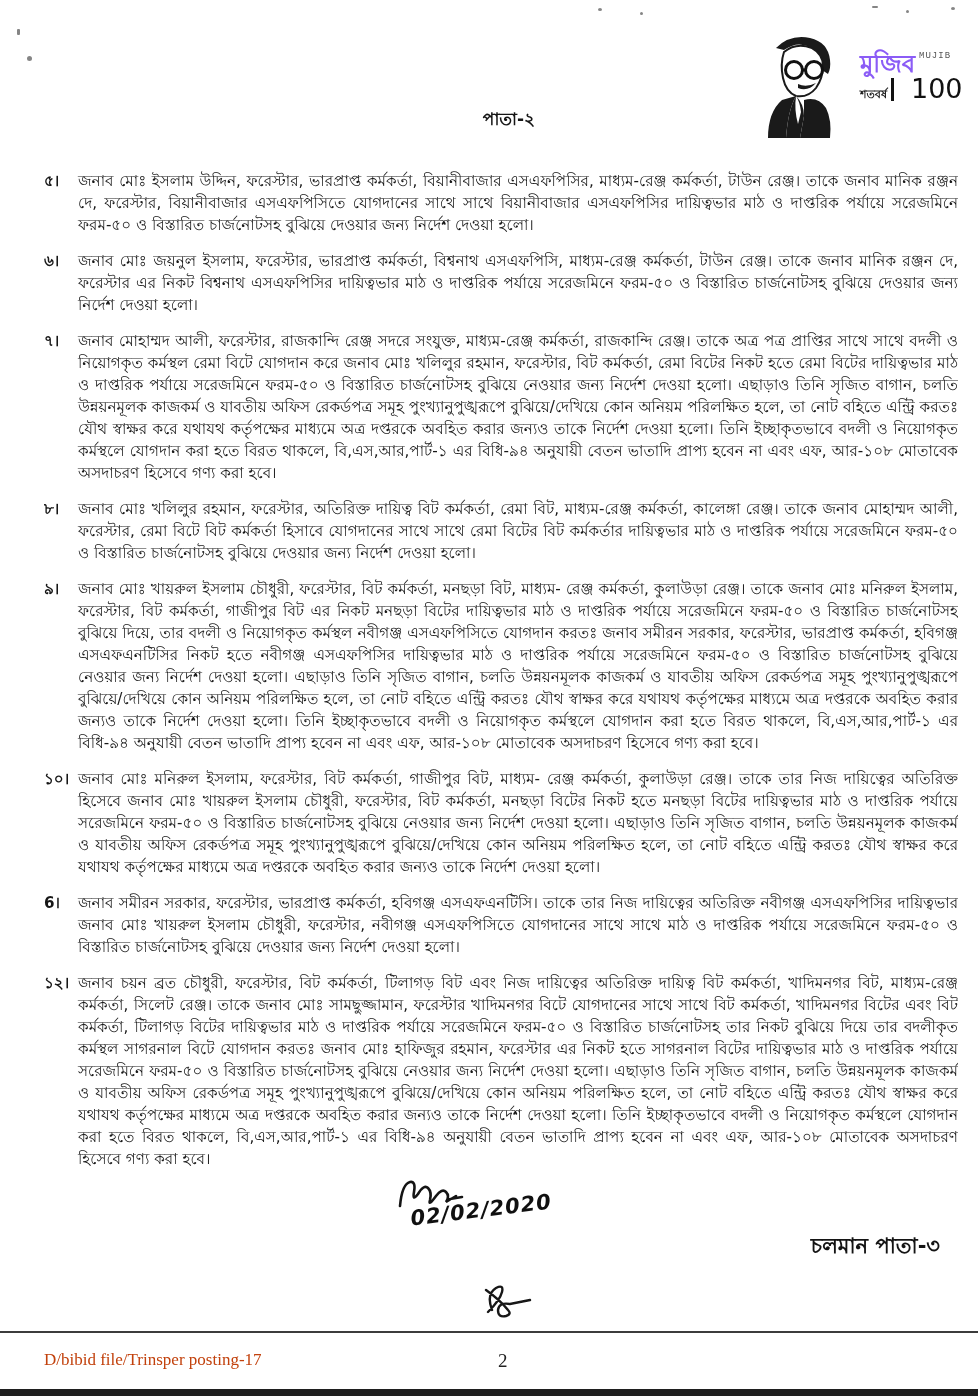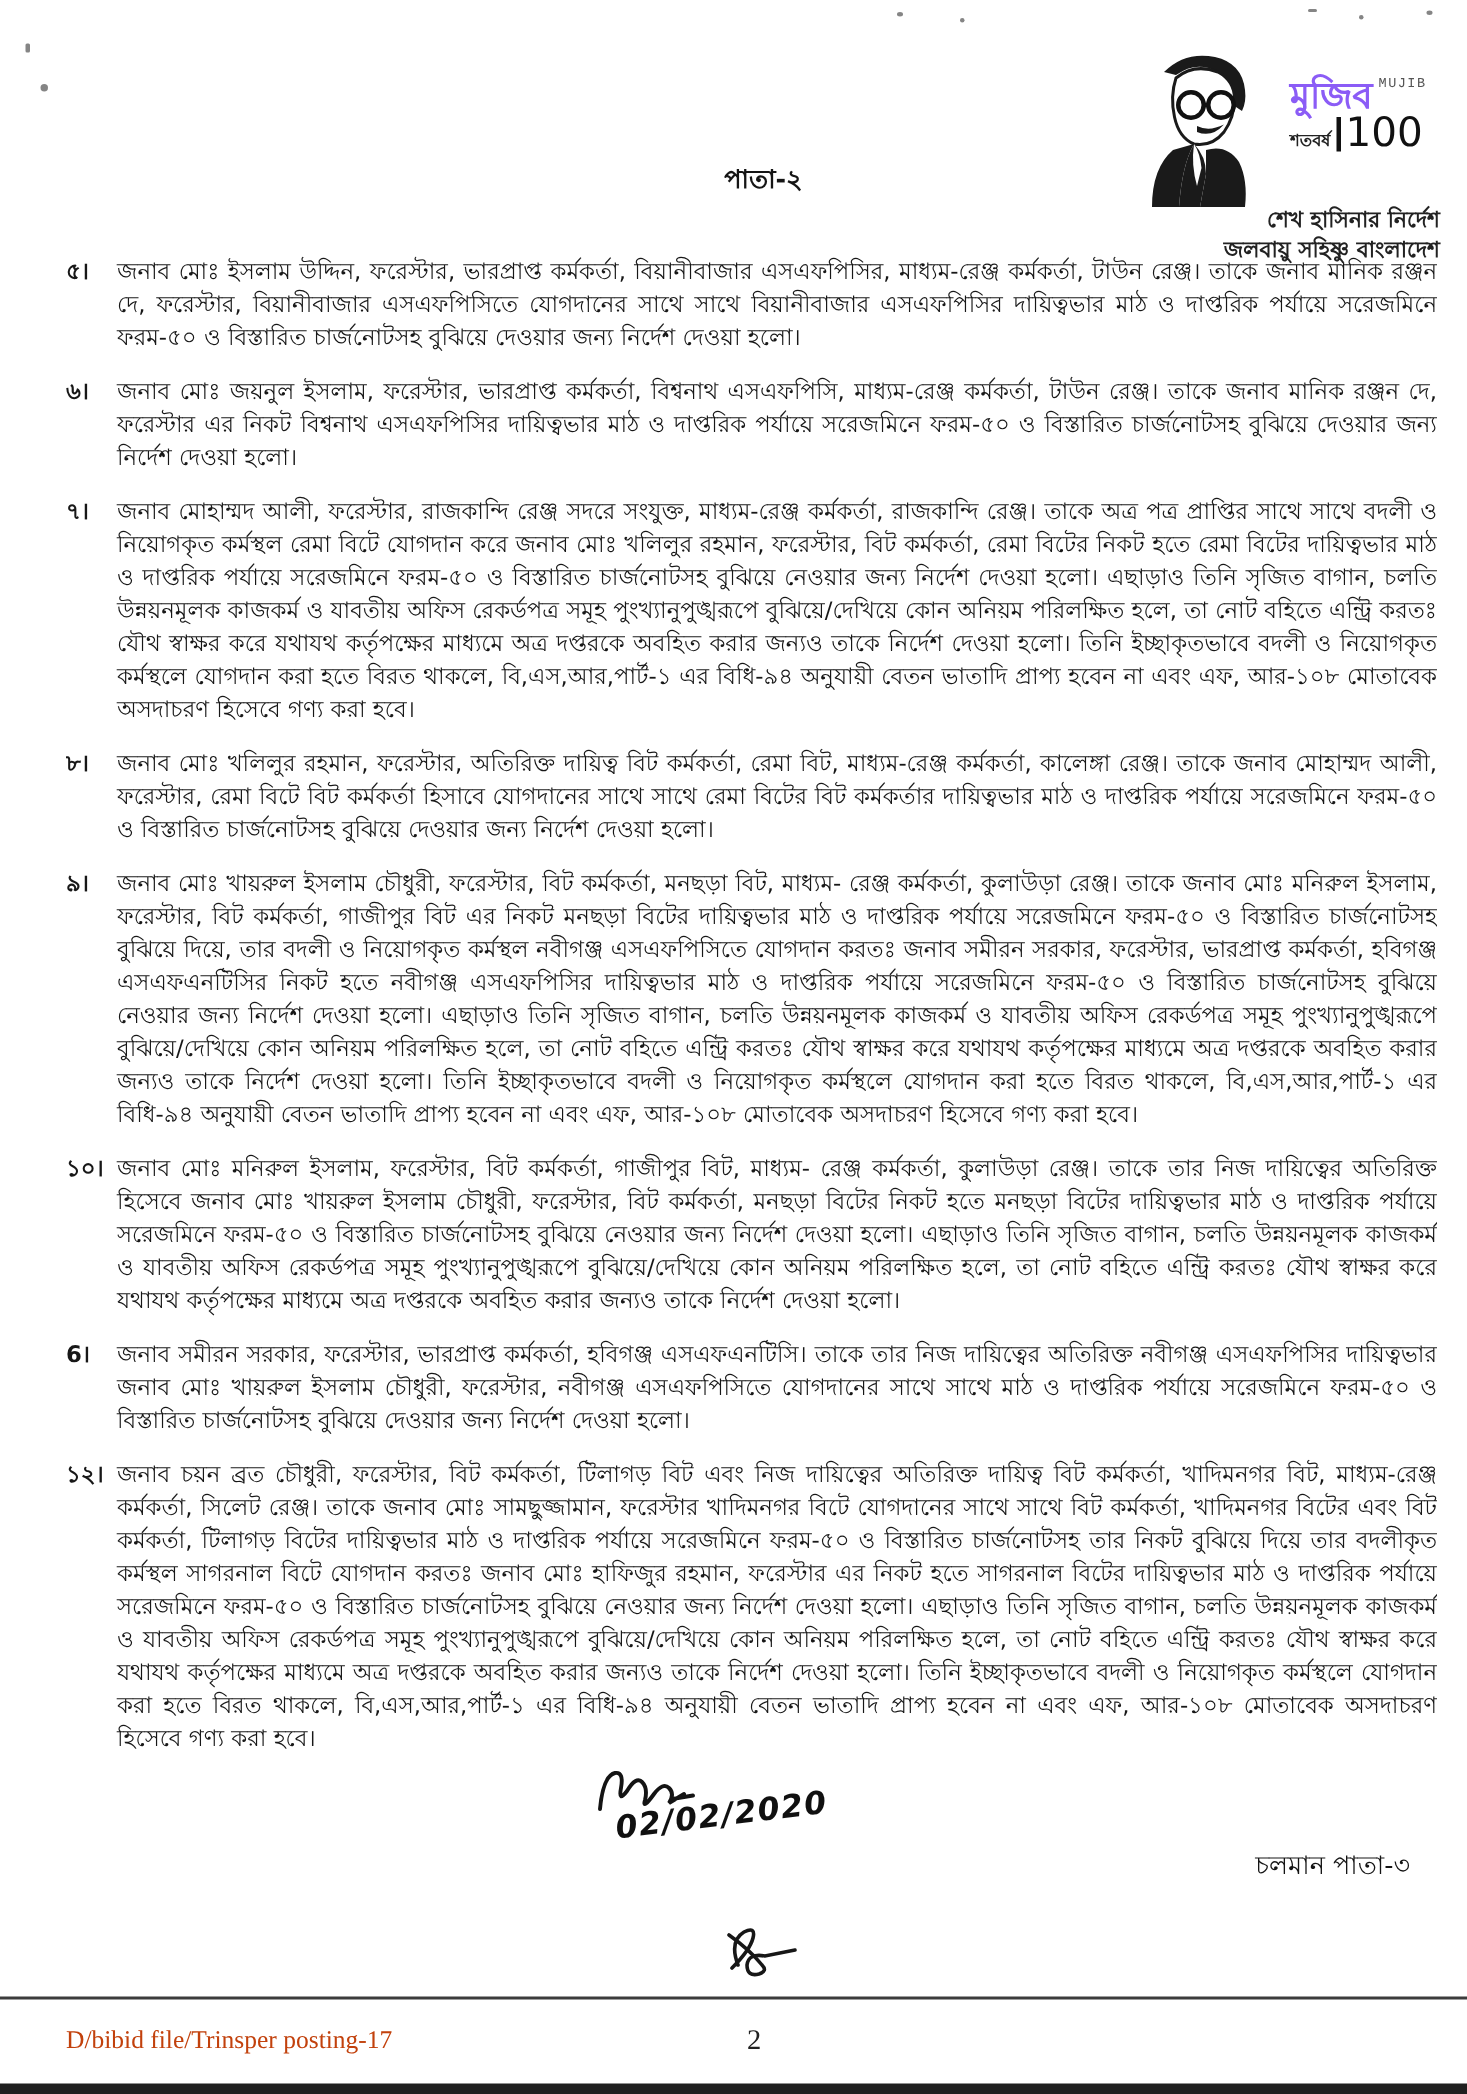--- a/index.html
+++ b/index.html
@@ -15,21 +15,21 @@
     font-family:"DejaVu Sans",sans-serif;font-size:17px;font-weight:bold;color:#151515;margin-left:20px;
   }
   
   .logo{position:absolute;top:30px;left:738px;width:225px;height:108px;}
   .logo-art{position:absolute;left:0;top:0;}
   .logo-text{position:absolute;left:122px;top:22px;line-height:1;}
   .logo-brand-bn{font-family:"DejaVu Sans",sans-serif;font-weight:bold;font-size:24px;color:#8b5cf6;margin-top:18px;}
   .logo-brand-en{font-family:Liberation Mono, monospace;font-size:9px;color:#555;letter-spacing:1px;vertical-align:top;}
   .logo-row2{margin-top:2px;display:flex;align-items:flex-end;gap:4px;}
   .logo-sub-bn{font-family:Liberation Mono, monospace;font-size:11px;font-weight:bold;color:#222;}
-  .logo-number{font-family:"DejaVu Sans",sans-serif;font-size:27px;font-weight:normal;color:#111;border-left:3px solid #111;padding-left:3px;line-height:0.85;}
+  .logo-number{font-family:"DejaVu Sans",sans-serif;font-size:27px;font-weight:normal;color:#111;border-left:3px solid #111;padding-left:17px;line-height:0.85;}
   .tagline{
     position:absolute;top:138px;left:560px;width:400px;text-align:right;
     font-family:"DejaVu Sans",sans-serif;font-size:14.5px;font-weight:bold;color:#222;line-height:1.35;
   }
   
   .items{
     position:absolute;top:170px;left:44px;width:914px;height:1008px;overflow:hidden;
     font-family:"DejaVu Sans","Liberation Sans",sans-serif;
     font-size:15.2px;line-height:22px;color:#171717;
   }
@@ -39,21 +39,21 @@
   
   .signature{position:absolute;top:1172px;left:392px;width:220px;height:75px;}
   .signature .date{
     position:absolute;left:18px;top:26px;
     font-family:"DejaVu Sans",sans-serif;font-style:italic;font-weight:bold;
     font-size:21px;letter-spacing:1px;color:#101010;transform:rotate(-7deg);
     white-space:nowrap;
   }
   .continuation{
     position:absolute;top:1230px;right:38px;
-    font-family:"DejaVu Sans",sans-serif;font-size:17px;font-weight:normal;color:#141414;
+    font-family:"DejaVu Sans",sans-serif;font-size:21px;font-weight:bold;color:#141414;
   }
   .paraph{position:absolute;top:1280px;left:478px;}
   
   .footer-rule{position:absolute;top:1331px;left:0;width:100%;height:2px;background:#3c3c3c;}
   .footer-file{
     position:absolute;top:1350px;left:44px;
     font-family:"Liberation Serif",serif;font-size:17px;color:#c2410c;
   }
   .footer-page{
     position:absolute;top:1350px;left:498px;
@@ -100,24 +100,20 @@
         <span class="logo-brand-bn">মুজিব</span>
         <span class="logo-brand-en">MUJIB</span>
       </div>
       <div class="logo-row2">
         <span class="logo-sub-bn">শতবর্ষ</span>
         <span class="logo-number">100</span>
       </div>
     </div>
   </div>
 
-  <div class="tagline">
-    <div>শেখ হাসিনার নির্দেশ</div>
-    <div>জলবায়ু সহিষ্ণু বাংলাদেশ</div>
-  </div>
 
   <div class="page-label">পাতা-২</div>
 
   <div class="items" id="items">
     <div class="item">
       <span class="num">৫।</span>
       <span class="txt">জনাব মোঃ ইসলাম উদ্দিন, ফরেস্টার, ভারপ্রাপ্ত কর্মকর্তা, বিয়ানীবাজার এসএফপিসির, মাধ্যম-রেঞ্জ কর্মকর্তা, টাউন রেঞ্জ। তাকে জনাব মানিক রঞ্জন দে,  ফরেস্টার, বিয়ানীবাজার এসএফপিসিতে যোগদানের সাথে সাথে বিয়ানীবাজার এসএফপিসির দায়িত্বভার মাঠ ও দাপ্তরিক পর্যায়ে সরেজমিনে ফরম-৫০ ও বিস্তারিত চার্জনোটসহ বুঝিয়ে দেওয়ার জন্য নির্দেশ দেওয়া হলো।</span>
     </div>
 
     <div class="item">

